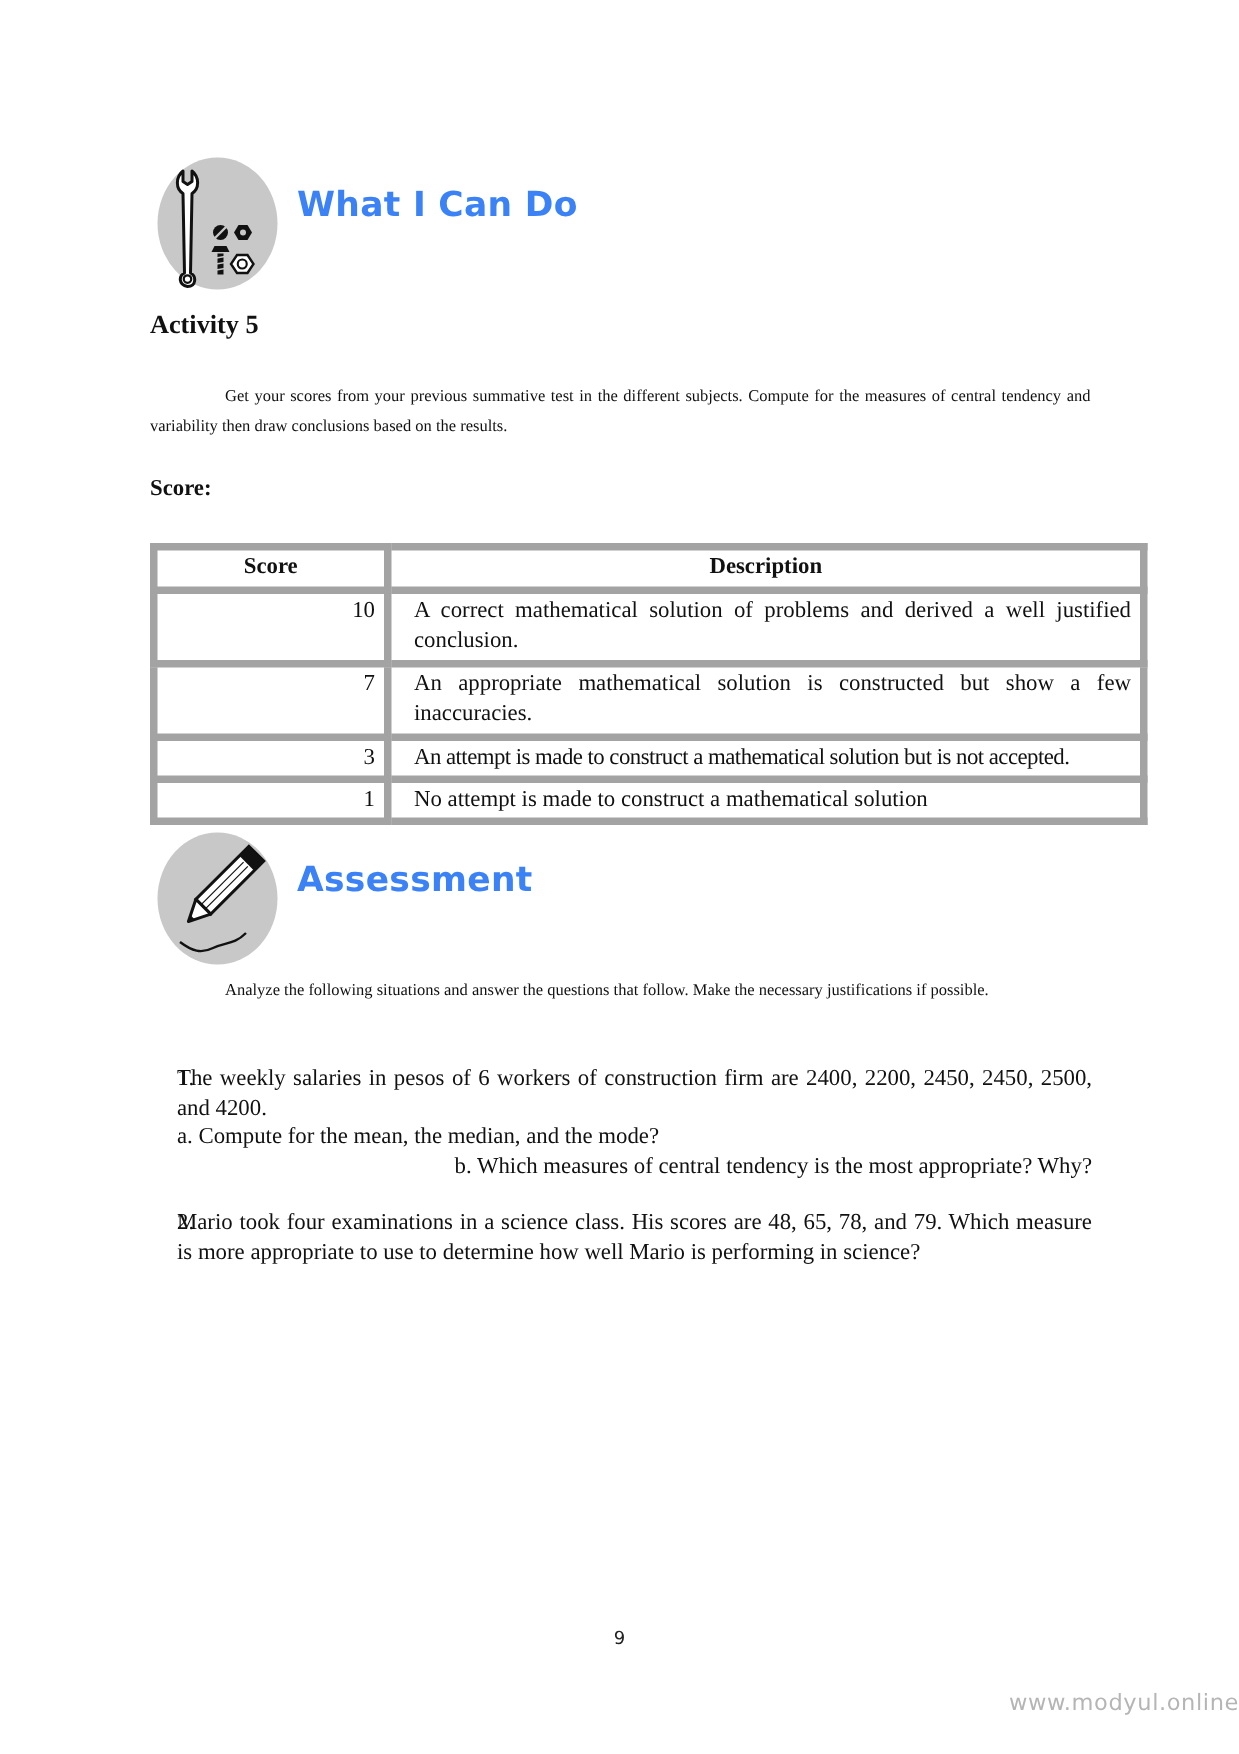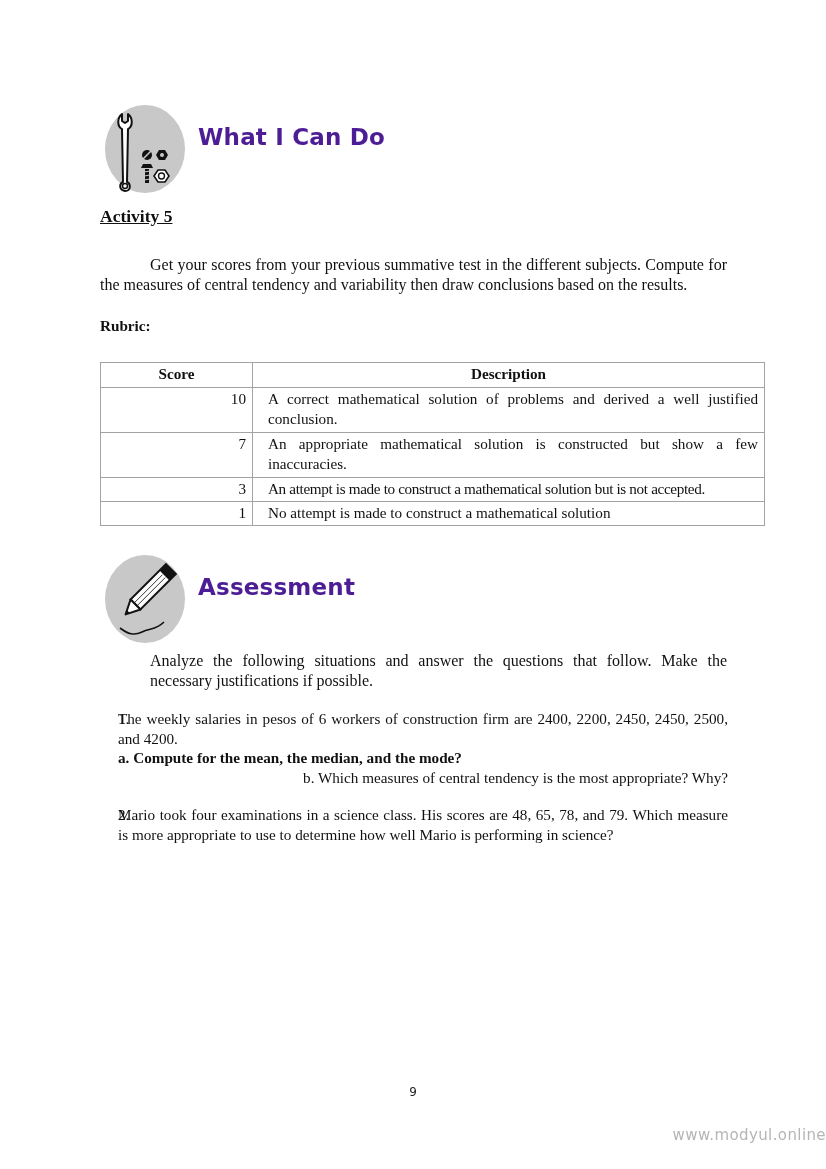--- a/index.html
+++ b/index.html
@@ -2,29 +2,29 @@
 <html><head>
   <meta charset="utf-8">
   <style>
     html, body { margin: 0; padding: 0; background: #ffffff; }
     body { width: 826px; height: 1169px; position: relative; overflow: hidden;
            font-family: "Liberation Serif", "DejaVu Serif", serif; color: #111; }
     .abs { position: absolute; }
 
     .section-icon { position: absolute; width: 82px; height: 90px; }
     .section-title { position: absolute; font-family: "DejaVu Sans", "Liberation Sans", sans-serif;
-                     font-weight: bold; font-size: 23px; color: #4c1d95; letter-spacing: 0.2px; }
+                     font-weight: bold; font-size: 23px; color: #3b82f6; letter-spacing: 0.2px; }
 
-    .activity-title { left: 100px; top: 206px; font-weight: bold; font-size: 17.5px; text-decoration: underline; }
-    .para { font-size: 16px; line-height: 19.5px; text-align: justify; }
+    .activity-title { left: 100px; top: 206px; font-weight: bold; font-size: 17.5px; }
+    .para { font-size: 11px; line-height: 19.5px; text-align: justify; }
     .rubric-label { left: 100px; top: 317px; font-weight: bold; font-size: 15.2px; }
 
     table.rubric { position: absolute; left: 100px; top: 362px; width: 665px;
                    border-collapse: collapse; font-size: 15.2px; }
-    table.rubric th, table.rubric td { border: 1px solid #a3a3a3; padding: 1px 6px 2px 6px;
+    table.rubric th, table.rubric td { border: 5px solid #a3a3a3; padding: 1px 6px 2px 6px;
                    vertical-align: top; line-height: 19.5px; }
     table.rubric th { font-weight: bold; text-align: center; height: 21px; }
     table.rubric td.score { text-align: right; width: 139px; }
     table.rubric td.desc { text-align: justify; padding-left: 15px; }
     table.rubric tr.tall td { height: 41px; }
     table.rubric tr.short td { height: 20px; }
 
     .q { position: absolute; left: 118px; width: 610px; font-size: 15.2px; line-height: 19.5px; }
     .q .num { position: absolute; left: 0; top: 0; }
     .q .body { text-align: justify; }
@@ -56,21 +56,21 @@
   <line x1="40" y1="76" x2="46" y2="75" stroke="#c8c8c8" stroke-width="1"></line>
 
   <polygon points="54,66 61,66 65,72 61,78 54,78 50,72" fill="#fff" stroke="#111" stroke-width="1.6"></polygon>
   <circle cx="57.5" cy="72" r="3" fill="#fff" stroke="#111" stroke-width="1.4"></circle>
 </svg>
 <div class="section-title" style="left:198px; top:124px;">What I Can Do</div>
 
 <div class="abs activity-title">Activity 5</div>
 <div class="abs para" style="left:100px; top:255px; width:627px; text-indent:50px;">Get your scores from your previous summative test in the different subjects. Compute for the measures of central tendency and variability then draw conclusions based on the results.</div>
 
-<div class="abs rubric-label">Rubric:</div>
+<div class="abs rubric-label">Score:</div>
 
 <table class="rubric">
   <thead>
     <tr>
       <th style="width:139px;">Score</th>
       <th>Description</th>
     </tr>
   </thead>
   <tbody>
     <tr class="tall">
@@ -107,21 +107,21 @@
   <path d="M16 74 C24 80 30 82 38 78 C46 74 52 76 60 68" fill="none" stroke="#111" stroke-width="1.6"></path>
 </svg>
 <div class="section-title" style="left:198px; top:574px;">Assessment</div>
 
 <div class="abs para" style="left:150px; top:651px; width:577px;">Analyze the following situations and answer the questions that follow. Make the necessary justifications if possible.</div>
 
 <div class="q" style="top:709px;">
   <span class="num">1.</span>
   <div class="body">
     <div>The weekly salaries in pesos of 6 workers of construction firm are 2400, 2200, 2450, 2450, 2500, and 4200.</div>
-    <div style="text-align:left;font-weight:bold;">a. Compute for the mean, the median, and the mode?</div>
+    <div style="text-align:left;">a. Compute for the mean, the median, and the mode?</div>
     <div style="text-align:right;">b. Which measures of central tendency is the most appropriate? Why?</div>
   </div>
 </div>
 
 <div class="q" style="top:805px;">
   <span class="num">2.</span>
   <div class="body">Mario took four examinations in a science class. His scores are 48, 65, 78, and 79. Which measure is more appropriate to use to determine how well Mario is performing in science?</div>
 </div>
 
 <div class="abs page-number">9</div>

